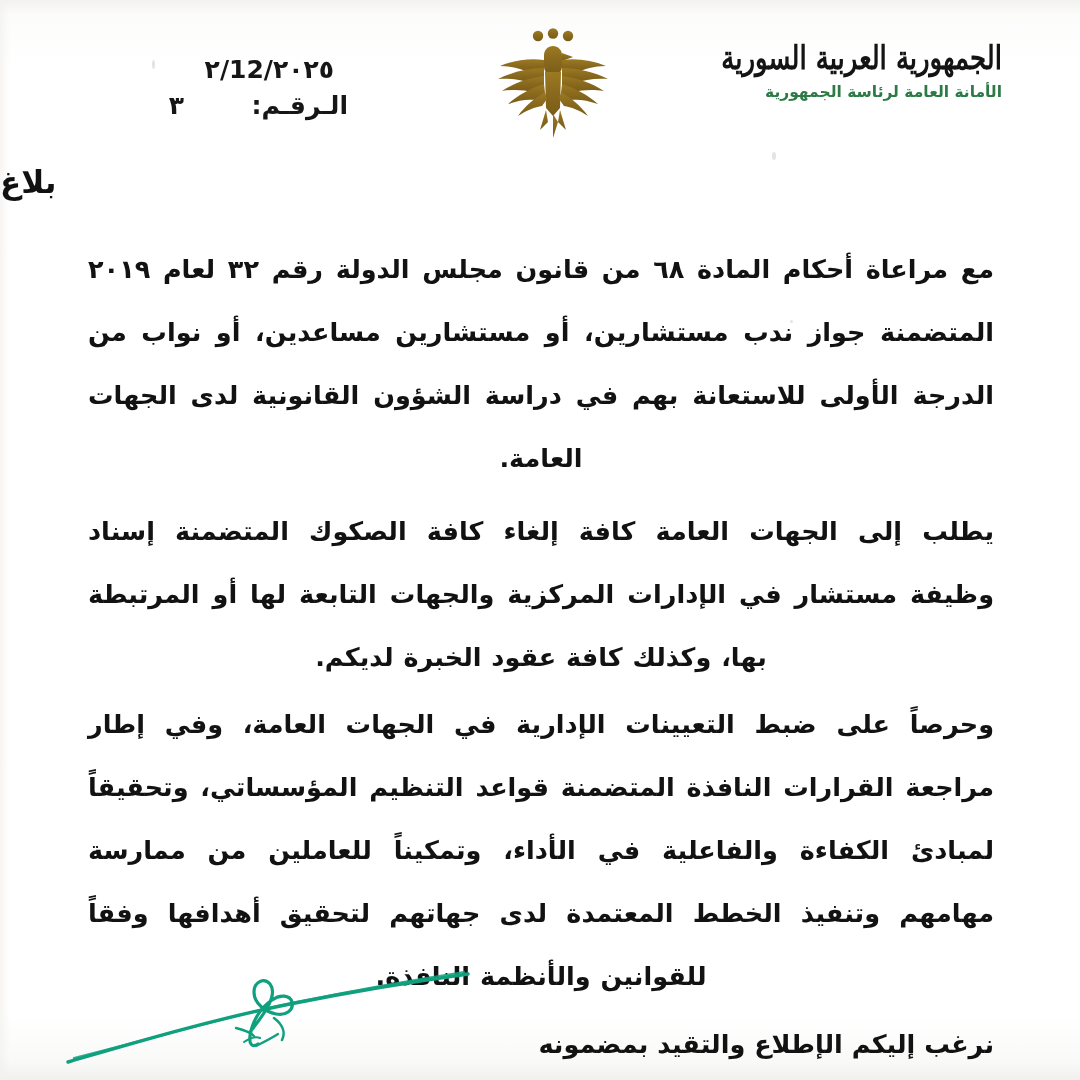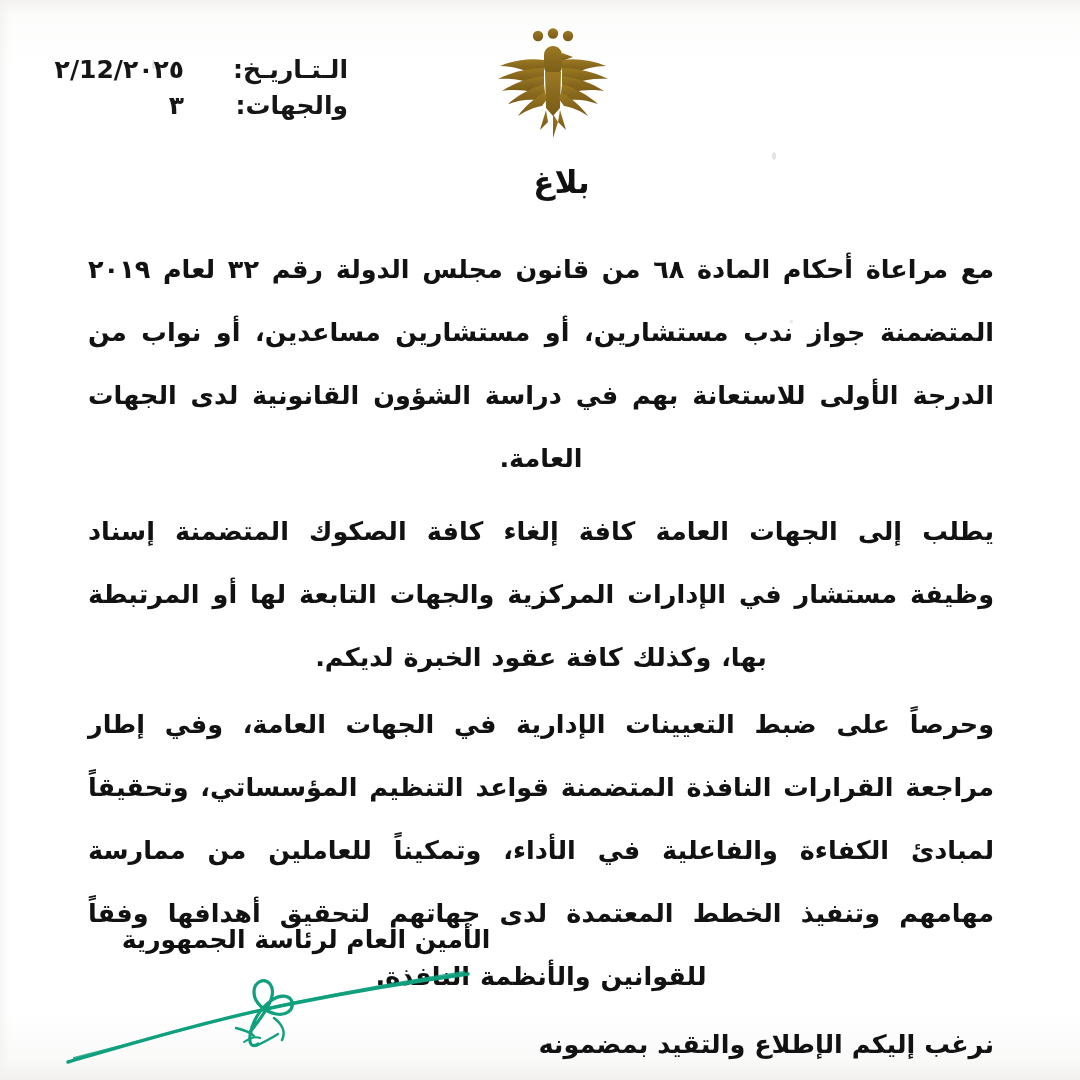--- a/index.html
+++ b/index.html
@@ -127,26 +127,25 @@
     color: #2c7b46;
     letter-spacing: -.4px;
     white-space: nowrap;
   }
 
   
   .doc-title {
     position: absolute;
     top: 164px;
     left: 0; right: 0;
-    text-align: center;
+    text-align: left;
     font-size: 31px;
     font-weight: 700;
     color: #111111;
     letter-spacing: 0;
-    margin-left: 43px;
   }
 
   
   .body-wrap {
     position: absolute;
     top: 238px;
     left: 88px;
     width: 906px;
     direction: rtl;
   }
@@ -210,26 +209,25 @@
   <div class="scan-edge-left"></div>
 
   <div class="speck" style="left:152px; top:60px; width:3px; height:9px;"></div>
   <div class="speck" style="left:772px; top:152px; width:4px; height:8px;"></div>
   <div class="speck" style="left:790px; top:320px; width:3px; height:3px;"></div>
 
   <div class="header">
 
     <div class="meta-block">
       <div class="meta-row">
-        <span class="meta-label">الـتـاريـخ:</span>
           <span class="meta-colon"></span>
           <span class="meta-value">٢٠٢٥/12/٢</span>
       </div>
       <div class="meta-row">
-        <span class="meta-label">والجهات:</span>
+        <span class="meta-label">الـرقـم:</span>
           <span class="meta-colon"></span>
           <span class="meta-value">٣</span>
       </div>
     </div>
 
     <div class="emblem">
       <svg viewBox="0 0 150 118" xmlns="http://www.w3.org/2000/svg" aria-hidden="true">
         <defs>
           <linearGradient id="goldgrad" x1="0" y1="0" x2="0" y2="1">
             <stop offset="0%" stop-color="#9c7a22"></stop>
@@ -264,34 +262,35 @@
         </g>
 
         <g fill="url(#goldgrad)">
           <path d="M68 84 L62 104 L70 96 Z"></path>
           <path d="M75 88 L75 112 L80 96 Z"></path>
           <path d="M82 84 L88 104 L80 96 Z"></path>
         </g>
       </svg>
     </div>
 
+    <div class="letterhead">
+      <div class="letterhead-title">الجمهورية العربية السورية</div>
+      <div class="letterhead-sub">الأمانة العامة لرئاسة الجمهورية</div>
+    </div>
   </div>
 
   <div class="doc-title">بلاغ</div>
 
   <div class="body-wrap">
     <p class="para p1">مع مراعاة أحكام المادة ٦٨ من قانون مجلس الدولة رقم ٣٢ لعام ٢٠١٩ المتضمنة جواز ندب مستشارين، أو مستشارين مساعدين، أو نواب من الدرجة الأولى للاستعانة بهم في دراسة الشؤون القانونية لدى الجهات العامة.</p>
     <p class="para p3">يطلب إلى الجهات العامة كافة إلغاء كافة الصكوك المتضمنة إسناد وظيفة مستشار في الإدارات المركزية والجهات التابعة لها أو المرتبطة بها، وكذلك كافة عقود الخبرة لديكم.</p>
     <p class="para p2">وحرصاً على ضبط التعيينات الإدارية في الجهات العامة، وفي إطار مراجعة القرارات النافذة المتضمنة قواعد التنظيم المؤسساتي، وتحقيقاً لمبادئ الكفاءة والفاعلية في الأداء، وتمكيناً للعاملين من ممارسة مهامهم وتنفيذ الخطط المعتمدة لدى جهاتهم لتحقيق أهدافها وفقاً للقوانين والأنظمة النافذة.</p>
     <p class="closing">نرغب إليكم الإطلاع والتقيد بمضمونه</p>
   </div>
 
-  <div class="sign-block">
-    <div class="sign-title">الأمين العام لرئاسة الجمهورية</div>
-  </div>
 
   <div class="signature">
     <svg viewBox="0 0 480 118" xmlns="http://www.w3.org/2000/svg" aria-hidden="true">
       <g fill="none" stroke="#11a07e" stroke-linecap="round" stroke-linejoin="round">
         <path d="M8 104 C70 86 150 62 230 46 C290 34 350 24 408 16" stroke-width="3.4"></path>
         <path d="M14 100 C80 84 160 60 236 44 C296 32 352 22 404 14" stroke-width="2.2" opacity=".85"></path>
         <path d="M190 74 C206 54 218 36 210 26 C204 19 194 24 194 34 C194 46 206 54 216 56 C226 58 234 52 232 44 C230 37 220 36 212 42 C200 50 192 64 190 78 C189 86 192 90 198 86" stroke-width="3.2"></path>
         <path d="M176 70 C184 72 190 74 194 78" stroke-width="2.4"></path>
         <path d="M184 84 C190 80 196 78 200 80" stroke-width="2"></path>
         <path d="M196 88 C204 84 212 80 218 76" stroke-width="2.2"></path>

